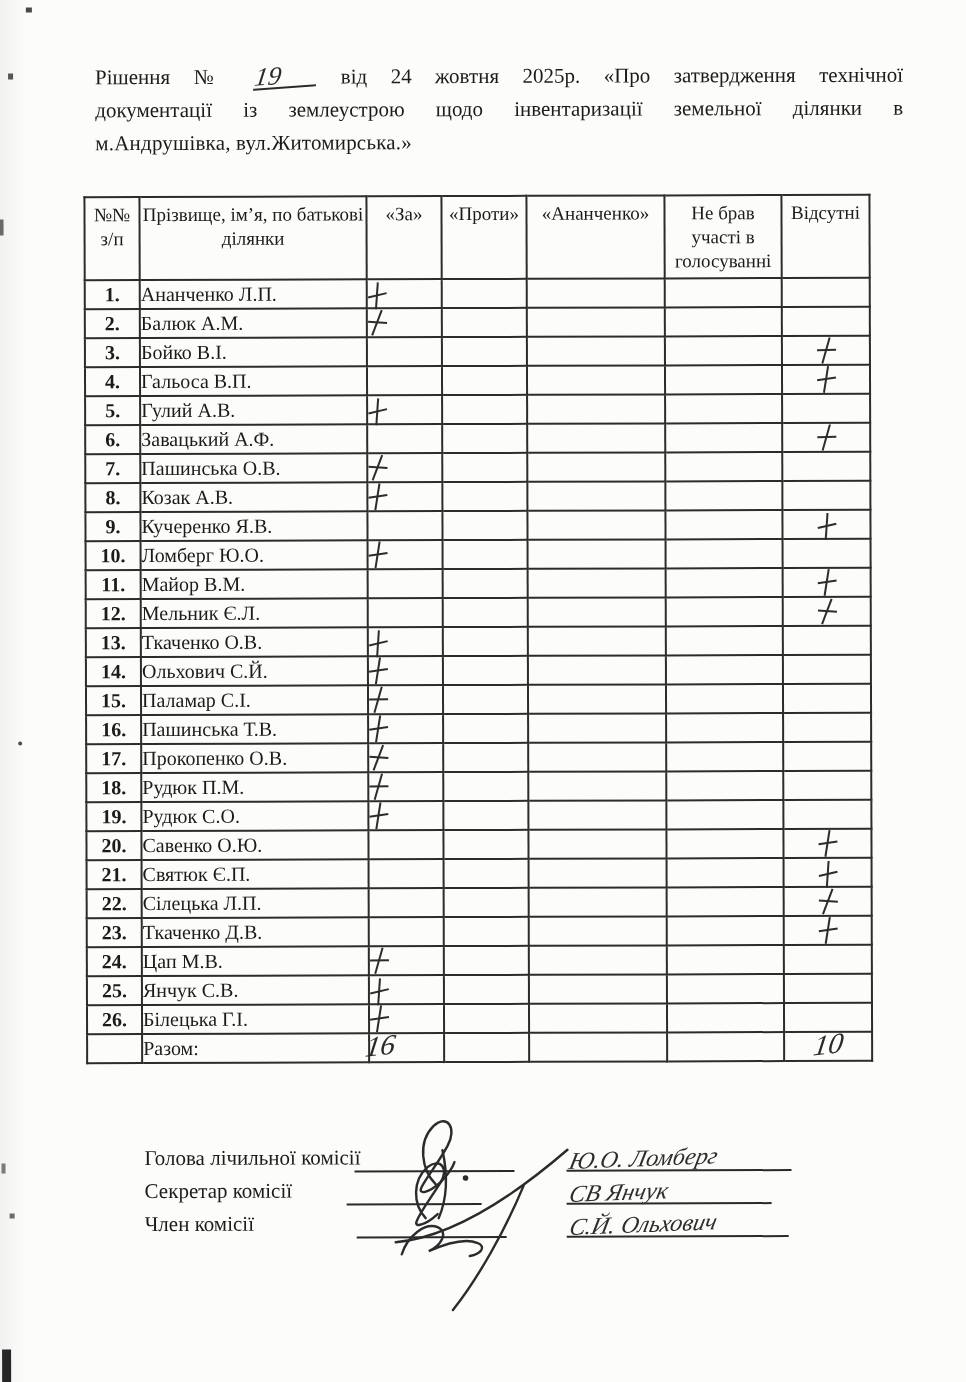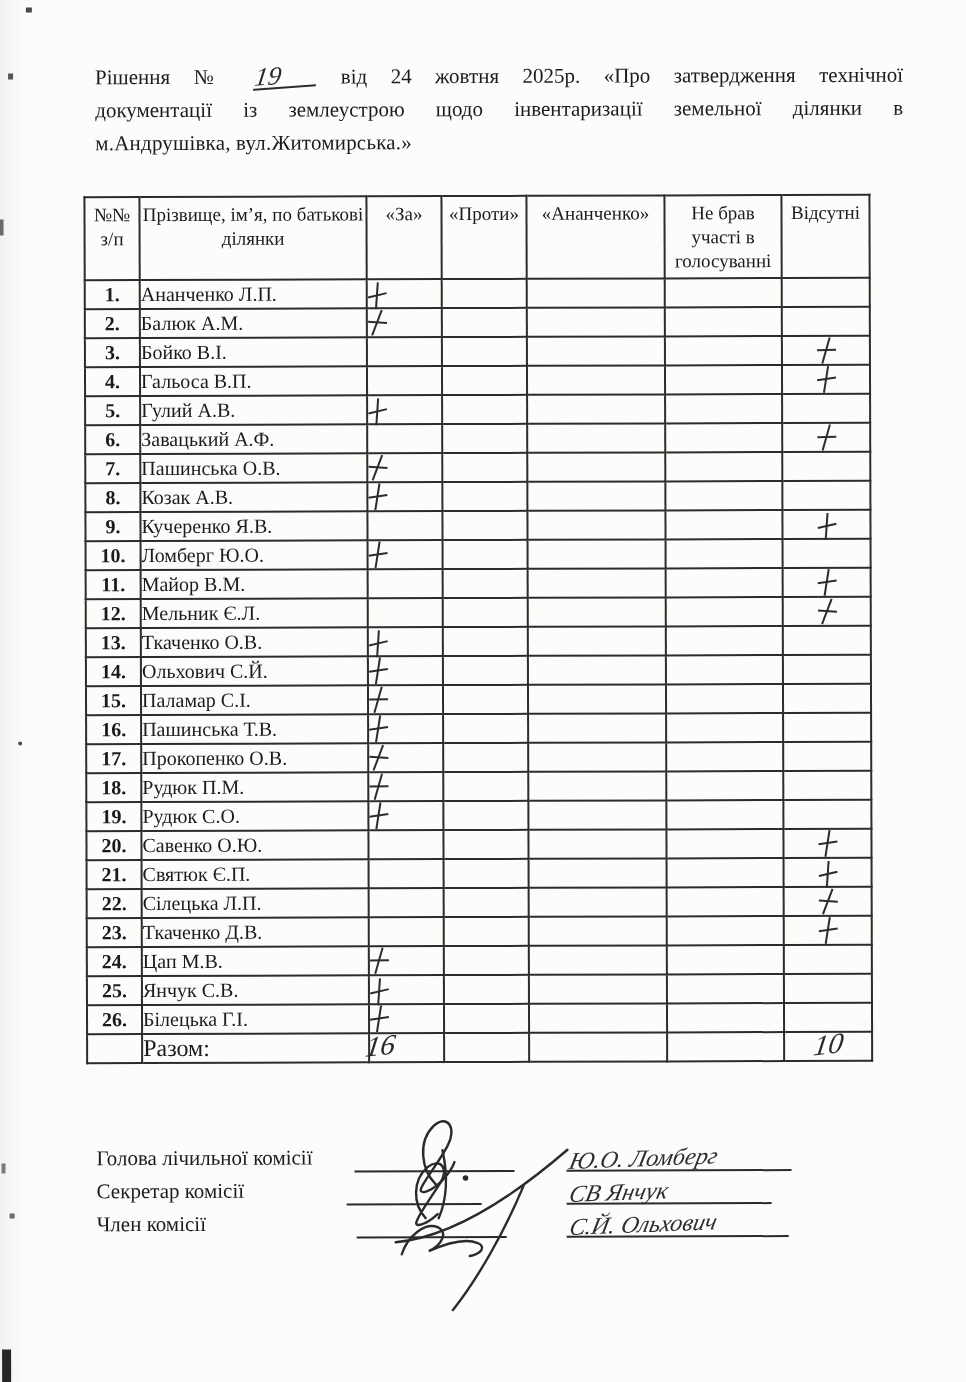--- a/index.html
+++ b/index.html
@@ -59,28 +59,28 @@
 
   
   .plus{position:relative;display:inline-block;width:18px;height:24px;vertical-align:middle;}
   .plus::before{content:"";position:absolute;left:8px;top:-2px;width:2px;height:27px;background:#2c2c2c;transform:rotate(9deg);}
   .plus::after{content:"";position:absolute;left:0;top:10px;width:19px;height:2px;background:#2c2c2c;transform:rotate(-8deg);}
   tbody tr:nth-child(3n) .plus{transform:rotate(7deg);}
   tbody tr:nth-child(4n+1) .plus{transform:rotate(-5deg) translateY(2px);}
   tbody tr:nth-child(5n+2) .plus{transform:rotate(12deg);}
 
   tr.total-row td{height:34px;}
-  tr.total-row .name{font-size:24px;}
+  tr.total-row .name{font-size:20px;}
   .total-num{font-size:29px;line-height:20px;display:inline-block;transform:skewX(-14deg) rotate(-6deg);}
   td.mark-za .total-num{margin-left:-4px;}
 
   
   .sign-block{position:absolute;left:95px;top:1142px;width:790px;}
   .sig-row{position:relative;height:33px;}
-  .role{font-size:21px;line-height:30px;}
+  .role{font-size:21px;line-height:30px;margin-left:48px;}
   .sig-line{position:absolute;left:258px;bottom:3px;width:160px;border-bottom:2px solid #2a2a2a;}
   .name-line{position:absolute;left:470px;bottom:3px;width:225px;border-bottom:2px solid #2a2a2a;}
   .hw-name{
     position:absolute;left:474px;bottom:4px;width:240px;
     font-style:italic;font-size:24px;white-space:nowrap;
     transform:skewX(-14deg) rotate(-2deg);color:#2d2d2d;
   }
   .sig-svg{position:absolute;left:0;top:0;pointer-events:none;}
 
   

